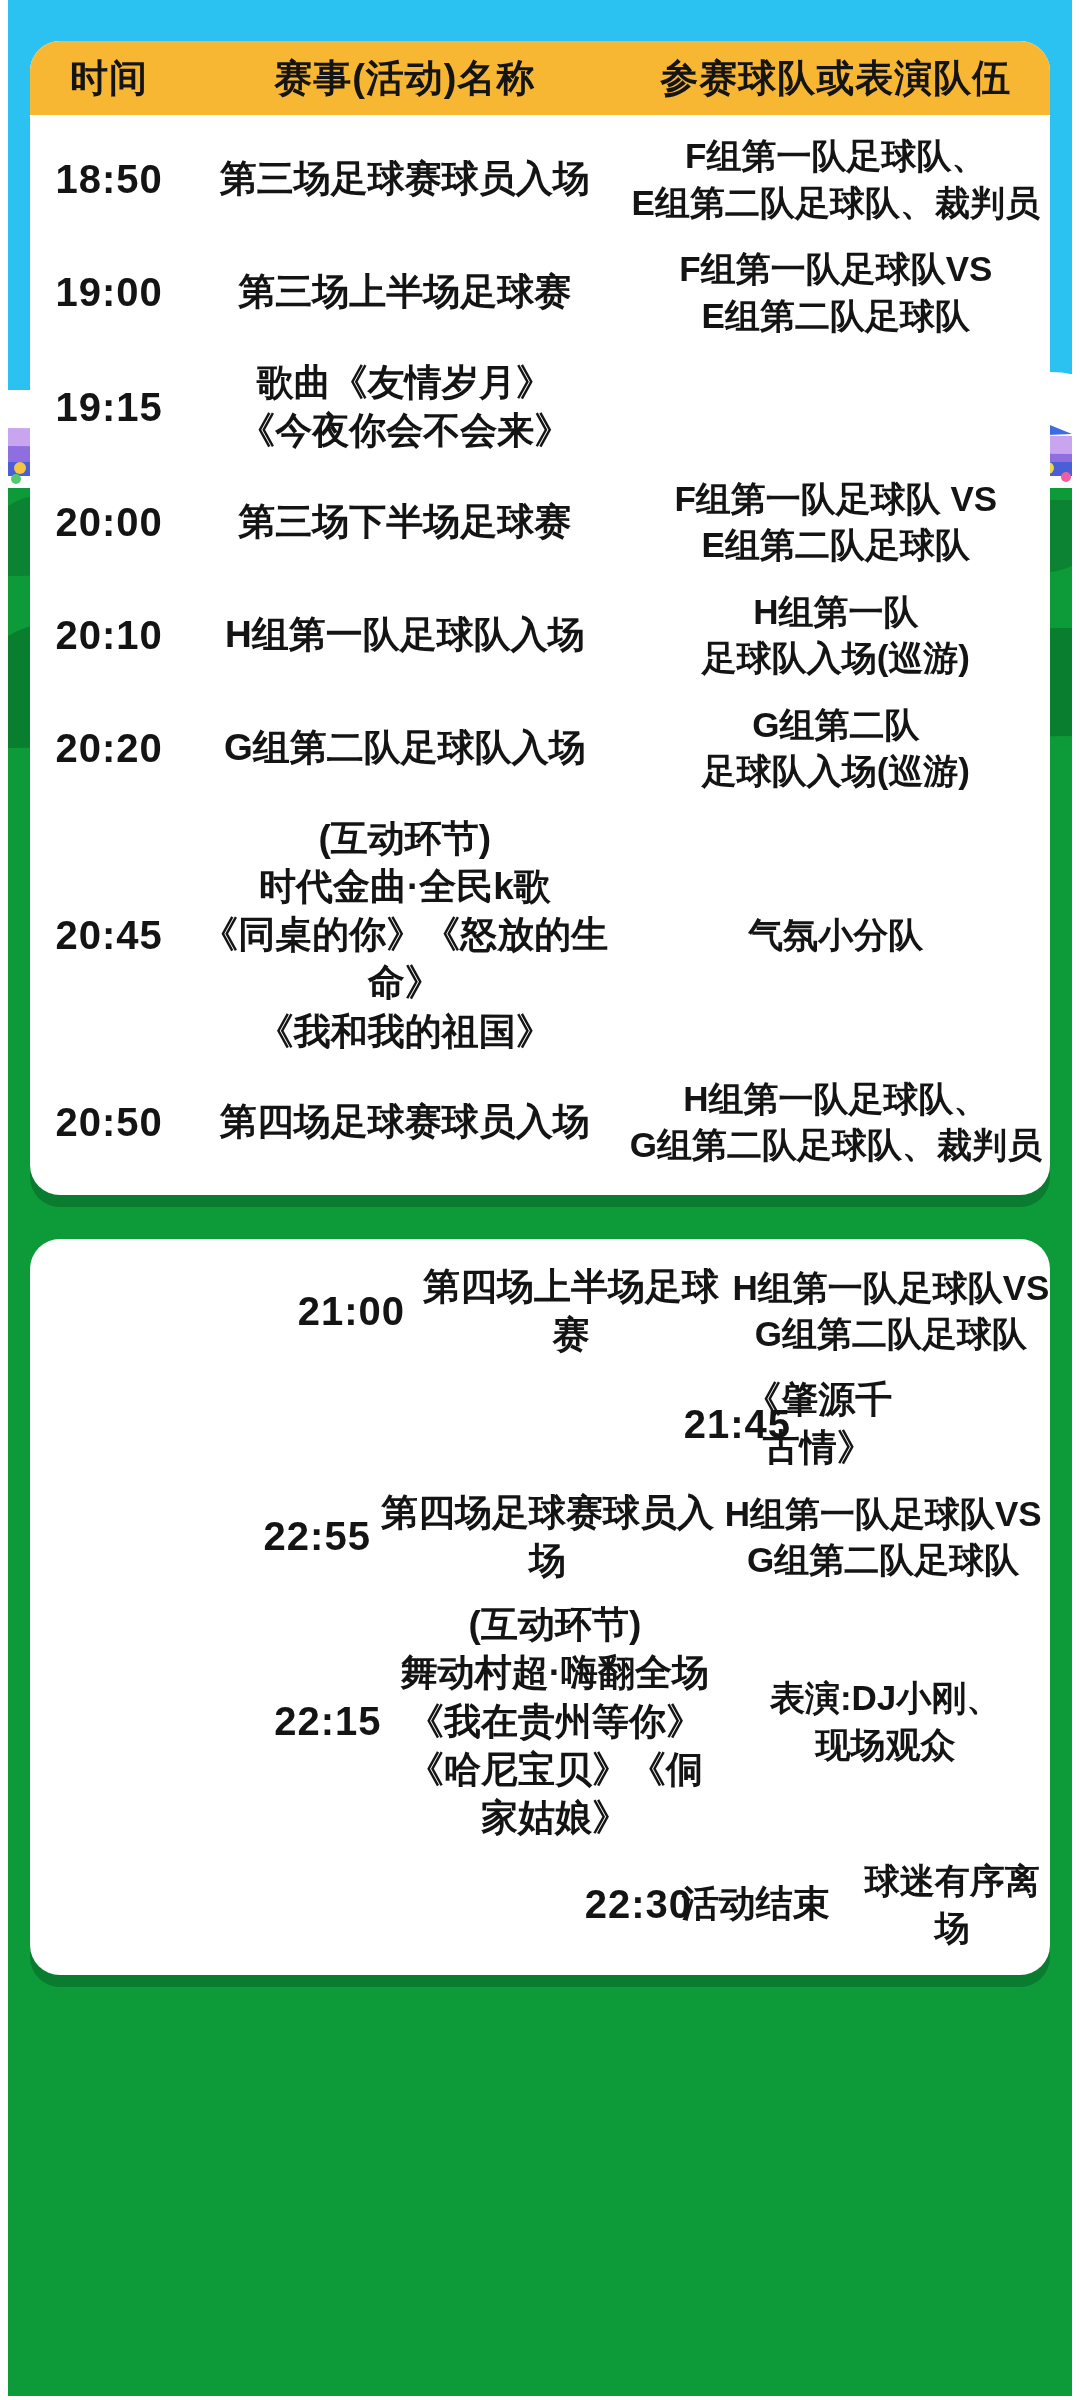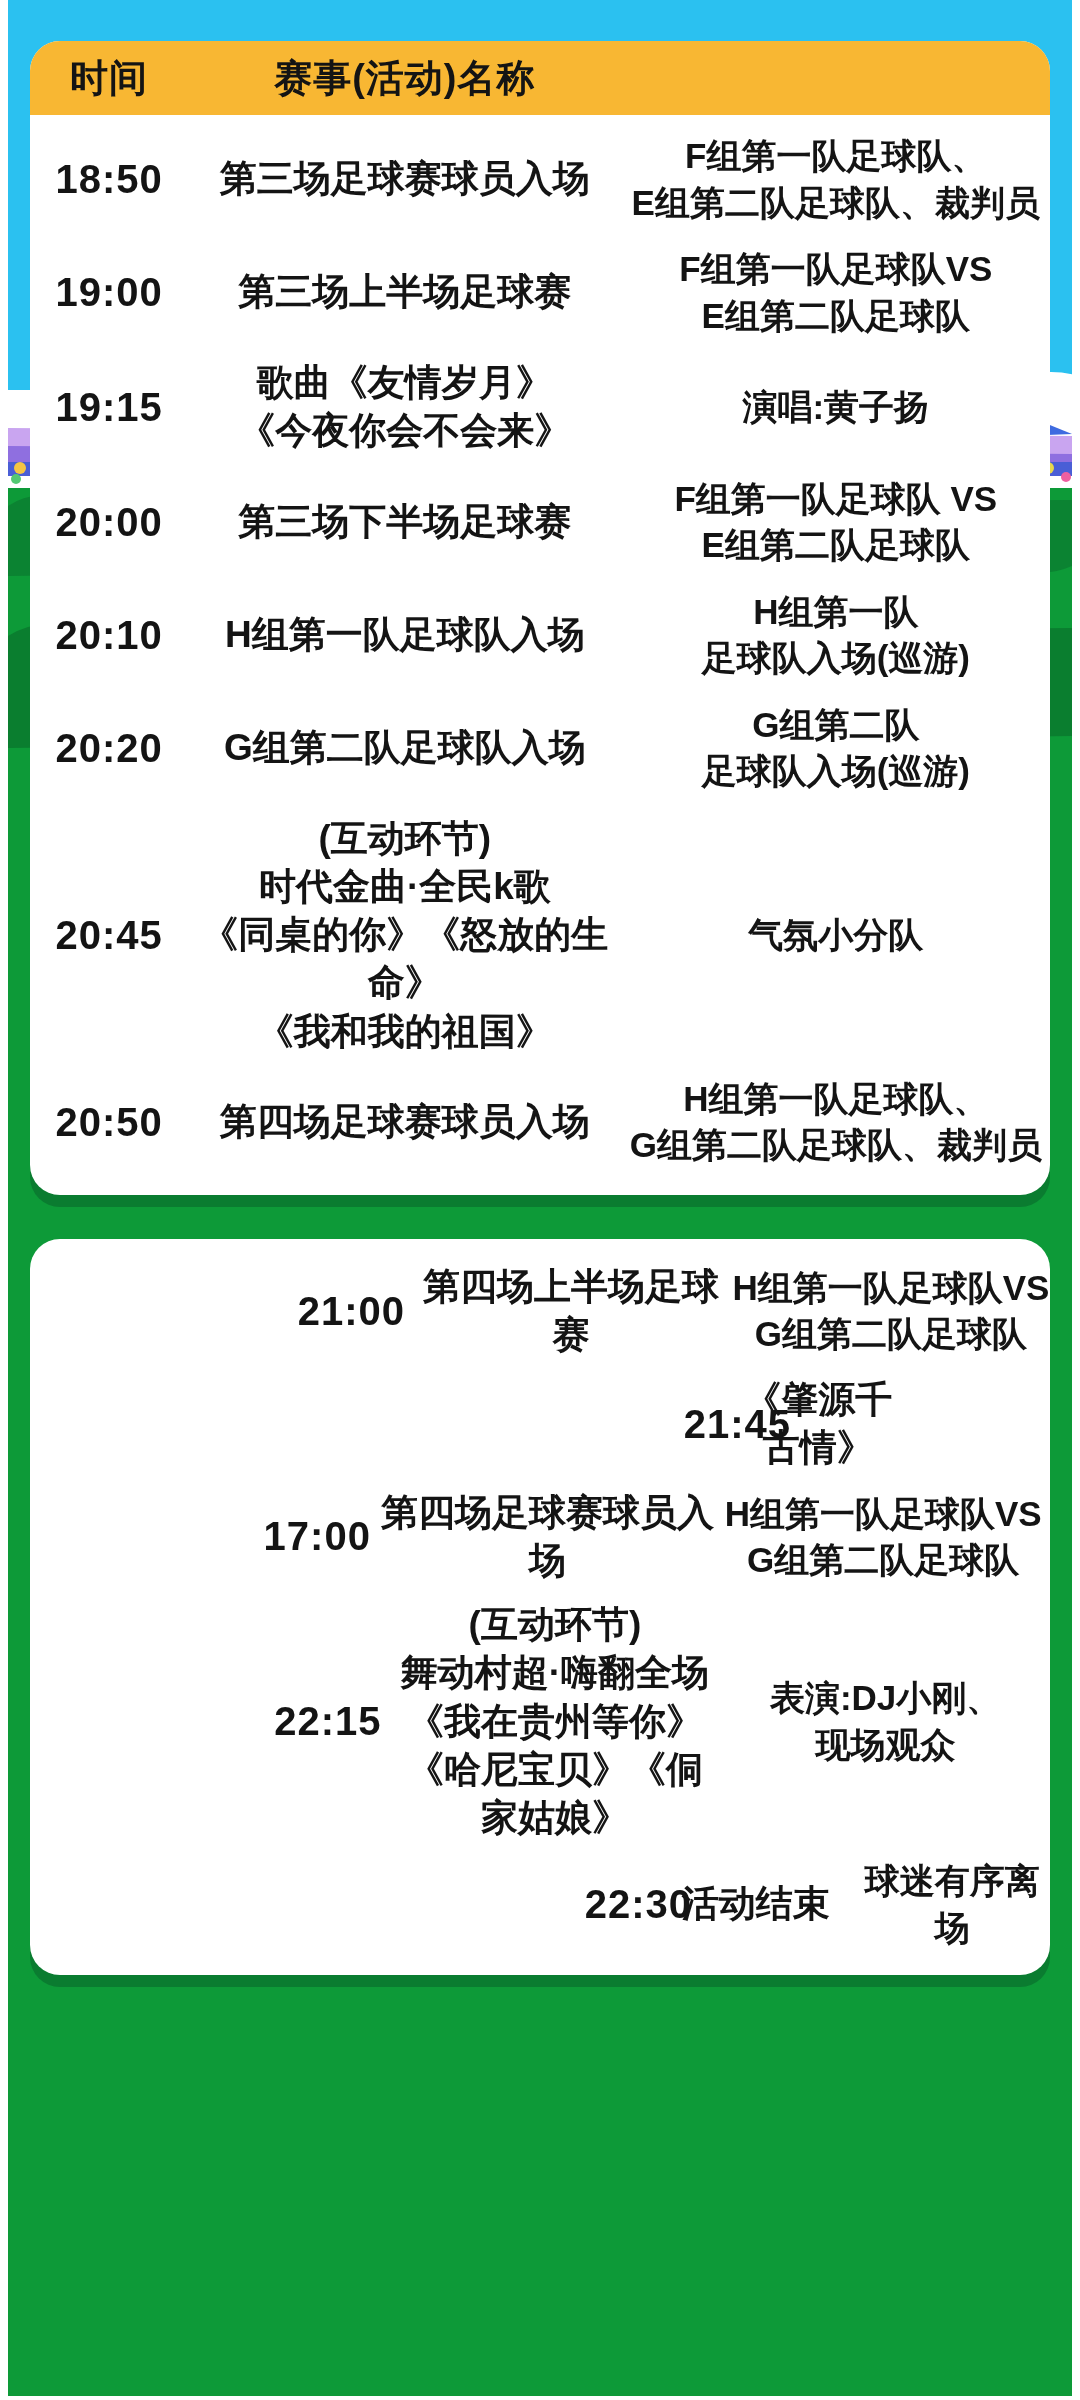--- a/index.html
+++ b/index.html
@@ -91,39 +91,39 @@
     <svg class="bird" style="left:1008px;top:700px" width="26" height="14" viewBox="0 0 26 14">
       <path d="M1,11 Q7,1 13,11 Q19,1 25,11" fill="none" stroke="#223322" stroke-width="3" stroke-linecap="round"></path>
     </svg>
 
     <div class="content">
 
       <section class="card card-1">
         <header class="thead">
           <div>时间</div>
           <div>赛事(活动)名称</div>
+          <div>参赛球队或表演队伍</div>
         </header>
         <div class="rows rows-1">
           <div class="row">
             <div class="c time">18:50</div>
             <div class="c event">第三场足球赛球员入场</div>
             <div class="c team">F组第一队足球队、
 E组第二队足球队、裁判员</div>
           </div>
           <div class="row">
             <div class="c time">19:00</div>
             <div class="c event">第三场上半场足球赛</div>
             <div class="c team">F组第一队足球队VS
 E组第二队足球队</div>
           </div>
           <div class="row">
             <div class="c time">19:15</div>
             <div class="c event">歌曲《友情岁月》
 《今夜你会不会来》</div>
-            <div class="c team">演唱:黄子扬</div>
           </div>
           <div class="row">
             <div class="c time">20:00</div>
             <div class="c event">第三场下半场足球赛</div>
             <div class="c team">F组第一队足球队 VS
 E组第二队足球队</div>
           </div>
           <div class="row">
             <div class="c time">20:10</div>
             <div class="c event">H组第一队足球队入场</div>
@@ -159,21 +159,21 @@
             <div class="c time">21:00</div>
             <div class="c event">第四场上半场足球赛</div>
             <div class="c team">H组第一队足球队VS
 G组第二队足球队</div>
           </div>
           <div class="row">
             <div class="c time">21:45</div>
             <div class="c event">《肇源千古情》</div>
           </div>
           <div class="row">
-            <div class="c time">17:00</div>
+            <div class="c time">22:55</div>
             <div class="c event">第四场足球赛球员入场</div>
             <div class="c team">H组第一队足球队VS
 G组第二队足球队</div>
           </div>
           <div class="row">
             <div class="c time">22:15</div>
             <div class="c event">(互动环节)
 舞动村超·嗨翻全场
 《我在贵州等你》
 《哈尼宝贝》《侗家姑娘》</div>

